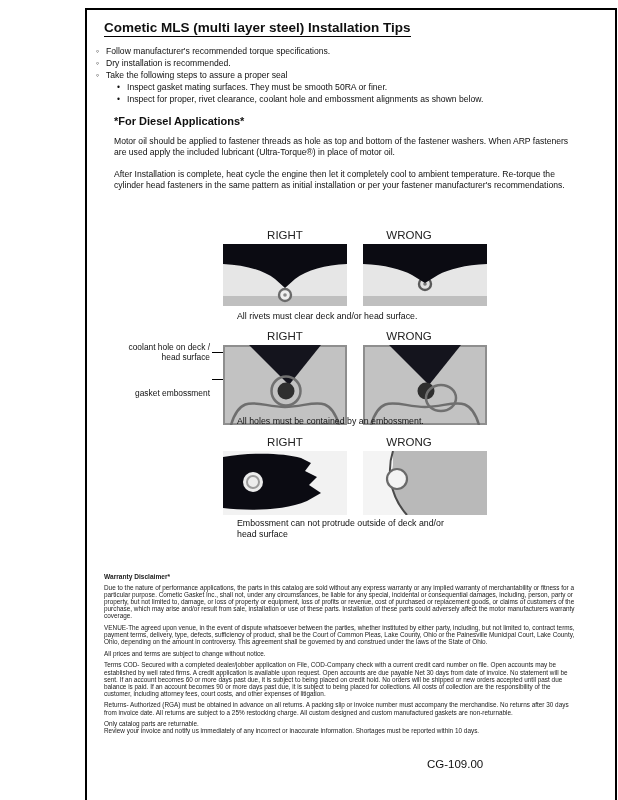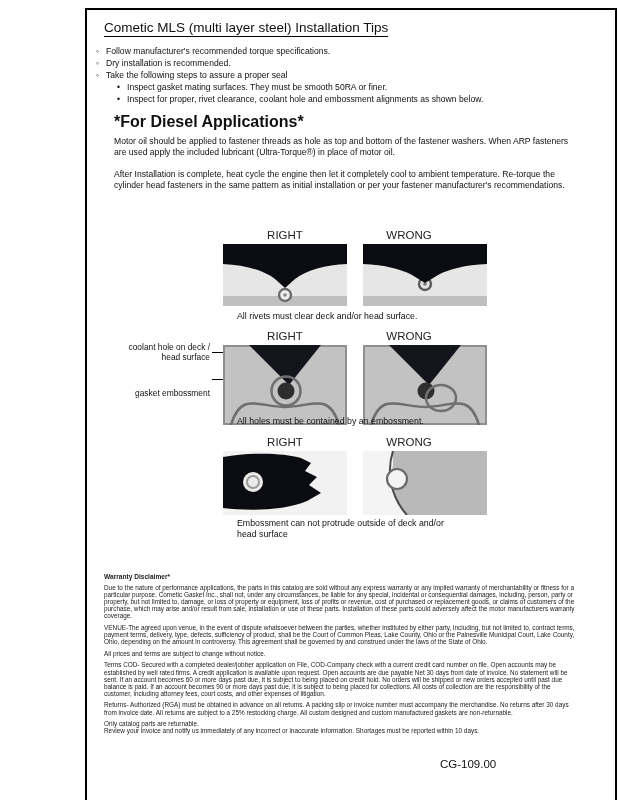--- a/index.html
+++ b/index.html
@@ -3,41 +3,41 @@
 <meta charset="utf-8">
 <style>
   html,body{margin:0;padding:0;}
   body{
     width:618px;height:800px;position:relative;overflow:hidden;
     background:#ffffff;color:#101010;
     font-family:"Liberation Sans",sans-serif;
   }
   .frame{position:absolute;left:85px;top:8px;width:528px;height:792px;
     border-top:2px solid #000;border-left:2px solid #000;border-right:2px solid #000;}
-  .title{position:absolute;left:104px;top:20px;font-size:13.5px;font-weight:normal;white-space:nowrap;}
+  .title{position:absolute;left:104px;top:20px;font-size:13.5px;font-weight:bold;white-space:nowrap;}
   .title span{border-bottom:1.6px solid #000;padding-bottom:1px;}
   .tips{position:absolute;left:96px;top:45px;width:495px;font-size:8.6px;line-height:12px;}
   .b-row{display:flex;}
   .b-marker{width:10px;flex:0 0 10px;}
   .sub{margin-left:21px;}
   .diesel{position:absolute;left:114px;top:116px;width:468px;font-size:8.6px;line-height:11.5px;}
-  .diesel h2{font-size:16px;margin:0 0 8px 0;}
+  .diesel h2{font-size:11px;margin:0 0 8px 0;}
   .diesel p{margin:0 0 10px 0;}
   .figlabels{position:absolute;left:223px;width:264px;display:flex;font-size:11.5px;color:#222;}
   .figlabels div{width:124px;text-align:center;}
   .figrow{position:absolute;left:223px;width:264px;display:flex;gap:16px;}
   .panel{width:124px;}
   .panel svg{display:block;}
   .caption{position:absolute;left:237px;font-size:8.8px;line-height:10.5px;}
   .callout{position:absolute;font-size:8.4px;line-height:10px;text-align:right;}
   .leader{position:absolute;border-top:1.2px solid #000;height:0;}
   .disclaimer{position:absolute;left:104px;top:573px;width:474px;font-size:6.4px;line-height:7.1px;color:#1a1a1a;}
   .disclaimer h3{font-size:6.6px;margin:0 0 4px 0;}
   .disclaimer p{margin:0 0 4.5px 0;}
-  .footer{position:absolute;left:427px;top:758px;font-size:11.5px;margin-left:13px;}
+  .footer{position:absolute;left:427px;top:758px;font-size:11.5px;}
 </style>
 </head>
 <body>
 
 <div class="frame"></div>
 
 <div class="title">
   <span>Cometic MLS (multi layer steel) Installation Tips</span>
 </div>
 

